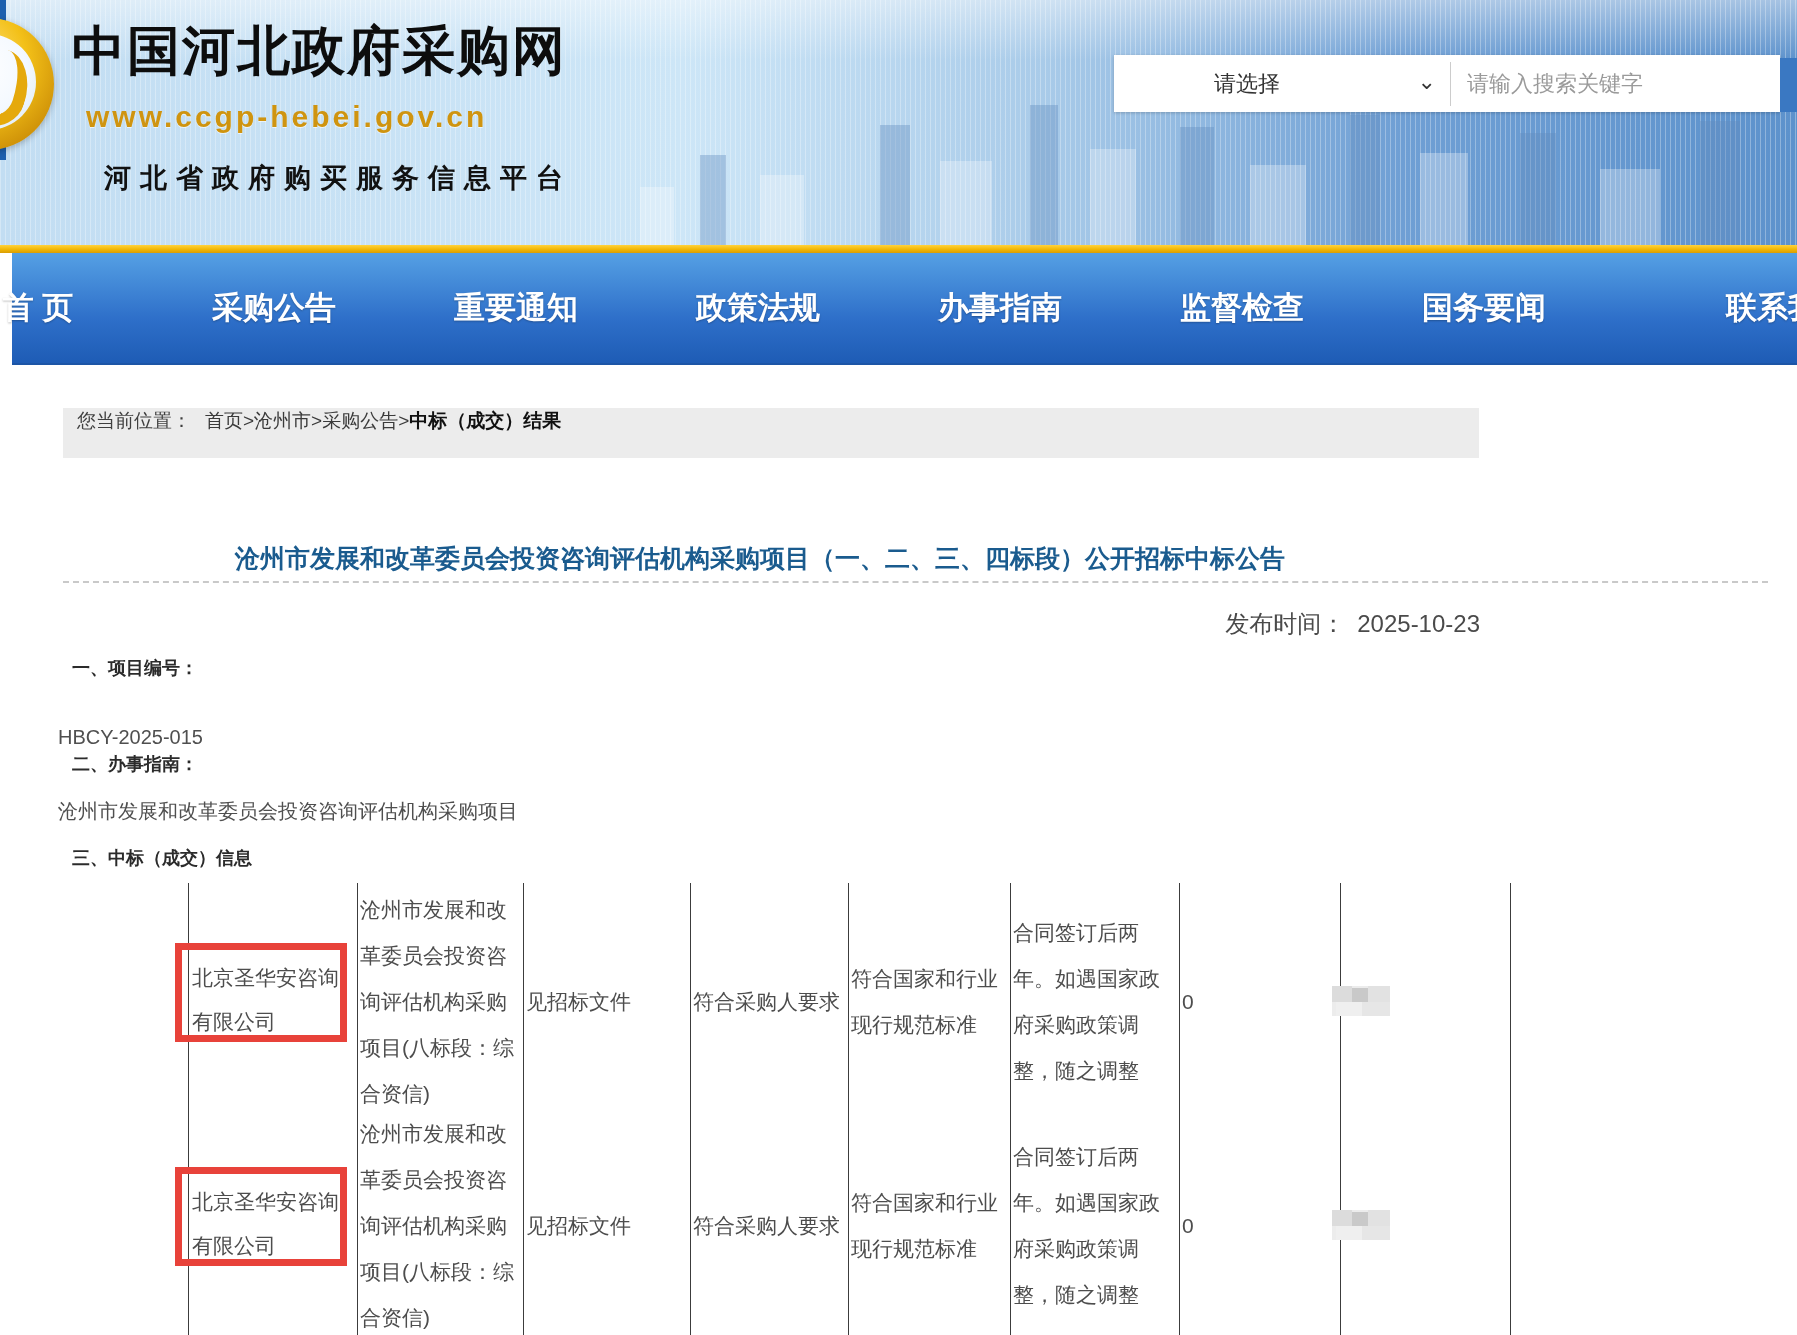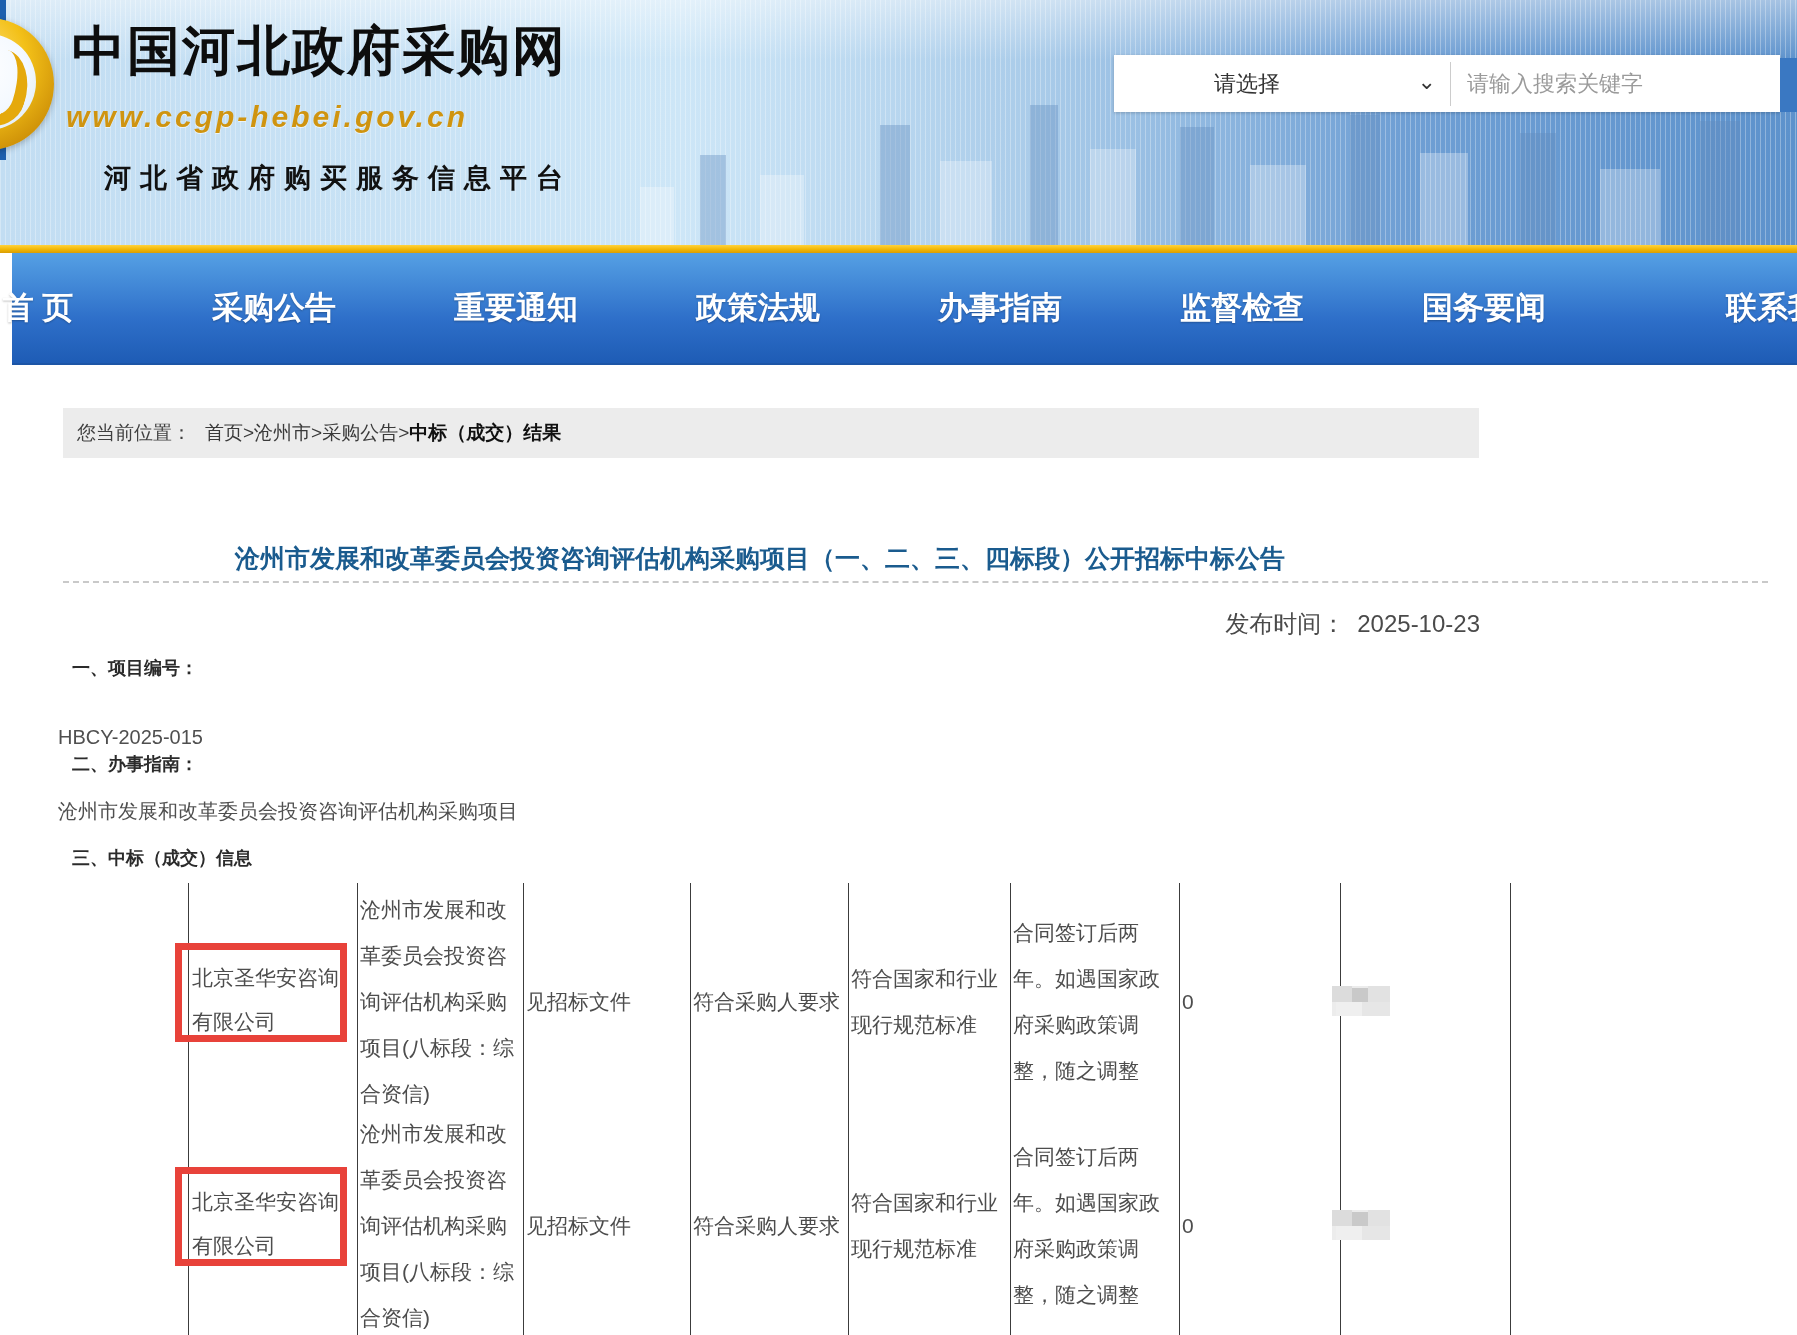--- a/index.html
+++ b/index.html
@@ -20,22 +20,22 @@
   .logo{position:absolute;left:-78px;top:18px;width:132px;height:132px;border-radius:50%;
         background:radial-gradient(circle at 38% 32%,#ffe687,#f3c018 45%,#cf9208 78%,#a87205 100%);
         box-shadow:0 2px 6px rgba(0,0,0,.25);}
   .logo .inner{position:absolute;left:18px;top:16px;width:96px;height:96px;border-radius:50%;
         background:radial-gradient(circle at 40% 35%,#ffffff,#f4f9ff 55%,#d8e6f2);}
   .logo .swirl{position:absolute;left:42px;top:30px;width:52px;height:68px;border-radius:50% 50% 50% 50%/60% 60% 40% 40%;
         border-right:12px solid #e5a90c;border-bottom:10px solid #e5a90c;transform:rotate(18deg);}
 
   .site-title{position:absolute;left:72px;top:16px;width:640px;font-size:53px;font-weight:900;
         color:#0d0d0d;letter-spacing:2px;}
-  .site-url{position:absolute;left:66px;top:100px;font-size:30px;font-weight:800;color:#cf9410;
-        letter-spacing:3px;text-shadow:0 1px 0 rgba(255,255,255,.6);font-style:italic;}
+  .site-url{position:absolute;left:86px;top:100px;font-size:30px;font-weight:800;color:#cf9410;
+        letter-spacing:3px;text-shadow:0 1px 0 rgba(255,255,255,.6);}
   .site-sub{position:absolute;left:104px;top:160px;font-size:27px;font-weight:800;color:#111;
         letter-spacing:9px;}
 
   .search{position:absolute;left:1114px;top:55px;width:666px;height:57px;background:#fff;
         box-shadow:0 1px 3px rgba(0,0,0,.2);display:flex;align-items:center;}
   .search .sel{position:relative;width:336px;height:100%;display:flex;align-items:center;
         justify-content:center;font-size:22px;color:#333;cursor:pointer;}
   .search .sel .lbl{margin-right:70px;}
   .search .chev{position:absolute;right:14px;top:14px;font-size:22px;color:#333;}
   .search .divider{width:1px;height:44px;background:#ccc;}
@@ -48,21 +48,21 @@
         background:linear-gradient(180deg,#ffd23d,#f2b705 55%,#d99d04);}
   .nav{position:absolute;left:0;top:253px;width:1797px;height:112px;
         background:linear-gradient(180deg,#55a0e4 0%,#2e6fc9 60%,#1e5cb5 100%);
         border-bottom:2px solid #1c55a6;box-sizing:border-box;margin-left:12px;}
   .nav .item{position:absolute;top:0;height:110px;display:flex;align-items:center;
         transform:translateX(-50%);font-size:31px;font-weight:700;color:#fff;cursor:pointer;
         text-shadow:0 1px 2px rgba(0,0,0,.25);white-space:nowrap;}
 
   
   .crumbbar{position:absolute;left:63px;top:408px;width:1416px;height:50px;background:#ececec;
-        display:flex;align-items:center;padding-left:14px;box-sizing:border-box;
+        display:flex;padding-left:14px;box-sizing:border-box;
         font-size:19px;color:#3f3f3f;}
   .crumbbar .label{margin-right:14px;}
   .crumbbar .path{color:#3a3a3a;}
   .crumbbar .current{font-weight:700;color:#111;}
 
   
   .art-title{position:absolute;left:40px;top:542px;width:1440px;text-align:center;
         font-size:25px;font-weight:800;color:#1a5b8e;}
   .dash{position:absolute;left:63px;top:581px;width:1705px;border-top:2px dashed #c9c9c9;}
   .publine{position:absolute;left:40px;top:608px;width:1440px;text-align:right;

